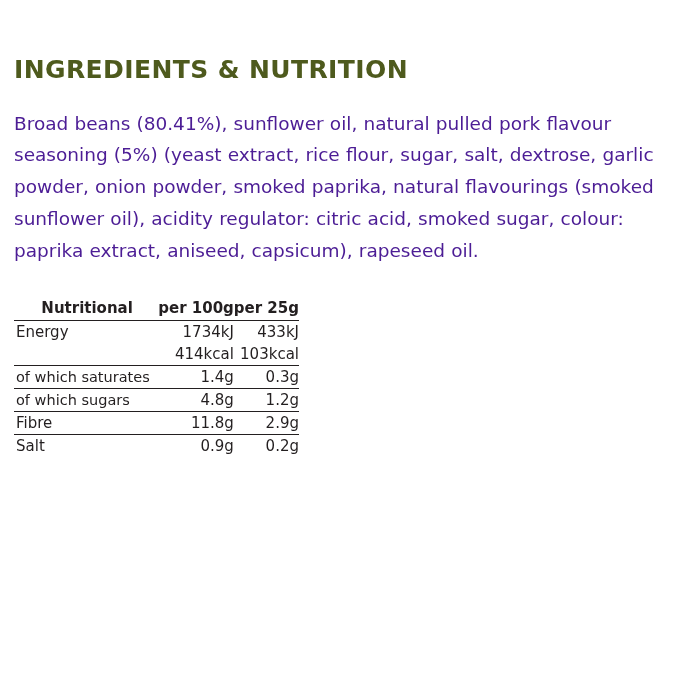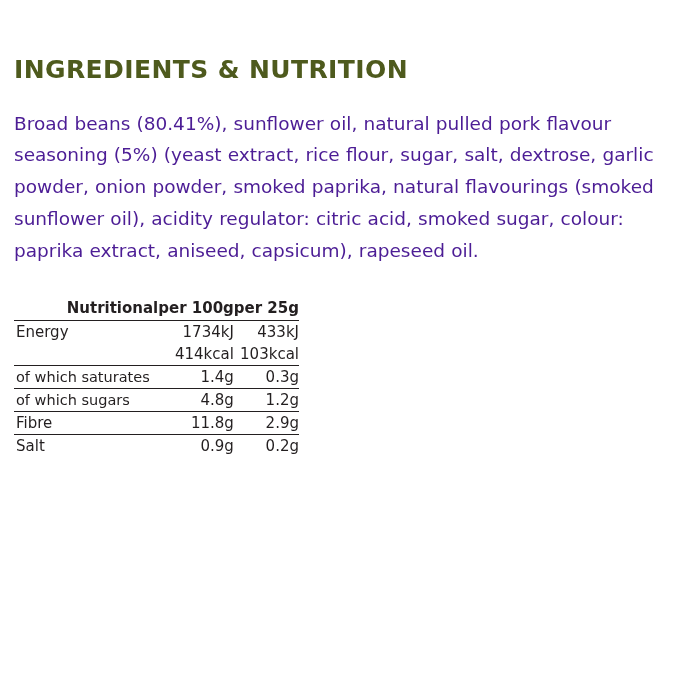--- a/index.html
+++ b/index.html
@@ -54,21 +54,21 @@
     vertical-align: baseline;
     font-weight: normal;
     white-space: nowrap;
   }
   table.nutri-table thead th {
     font-weight: bold;
     font-size: 15px;
     padding-bottom: 3px;
   }
   table.nutri-table thead th.col-label {
-    text-align: right;
+    text-align: center;
     padding-left: 2px;
   }
   table.nutri-table thead th.col-num {
     text-align: left;
   }
   table.nutri-table tbody td.col-label {
     text-align: left;
     padding-left: 2px;
   }
   table.nutri-table tbody td.col-num {

